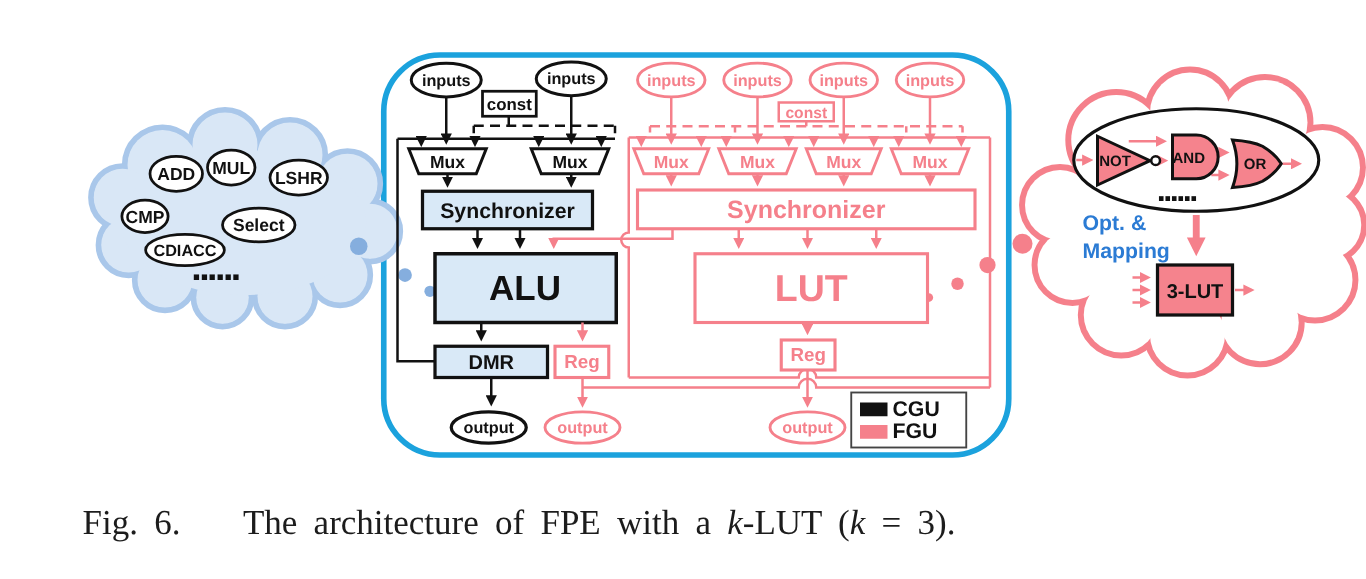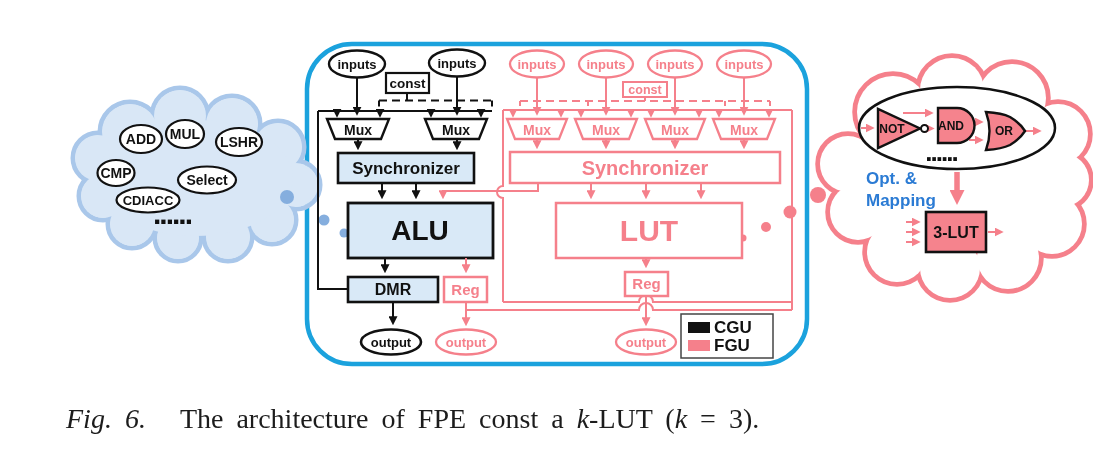--- a/index.html
+++ b/index.html
@@ -2,21 +2,21 @@
 <html><head>
 <meta charset="utf-8">
 <style>
   html,body{margin:0;padding:0;background:#ffffff;}
   .page{position:relative;width:1093px;height:463px;background:#fff;overflow:hidden;
         font-family:"Liberation Sans",sans-serif;}
   svg text{font-family:"Liberation Sans",sans-serif;}
   .caption{position:absolute;left:66px;top:403px;width:1000px;
            font-family:"Liberation Serif",serif;font-size:28px;color:#1c1c1c;
            word-spacing:6px;white-space:nowrap;}
-  .caption .fig{margin-right:34px;font-style:italic;}
+  .caption .fig{margin-right:50px;}
   .caption .it{font-style:italic;}
 </style>
 </head>
 <body>
 
 <div class="page">
 <svg width="1093" height="390" viewBox="0 0 1093 390">
   <defs>
     <marker id="mB" viewBox="0 0 10 10" refX="7" refY="5" markerWidth="9" markerHeight="9" orient="auto" markerUnits="userSpaceOnUse">
           <path d="M0,0 L10,5 L0,10 Z" fill="#111"></path>
@@ -284,15 +284,15 @@
       <line x1="906" y1="242" x2="918" y2="242" marker-end="url(#mP)"></line>
       <line x1="988" y1="232" x2="1001" y2="232" marker-end="url(#mP)"></line>
     </g>
     <rect x="926" y="212" width="60" height="40" fill="#F5838D" stroke="#111" stroke-width="2.6"></rect>
     <text x="956" y="238" font-size="16" font-weight="bold" fill="#111" text-anchor="middle">3-LUT</text>
   </g>
 </svg>
 
 
 <div class="caption">
-  <span class="fig">Fig. 6.</span><span>The architecture of FPE const a </span><span class="it">k</span><span>-LUT (</span><span class="it">k</span><span> = 3).</span>
+  <span class="fig">Fig. 6.</span><span>The architecture of FPE with a </span><span class="it">k</span><span>-LUT (</span><span class="it">k</span><span> = 3).</span>
 </div>
 </div>
 
 </body></html>

